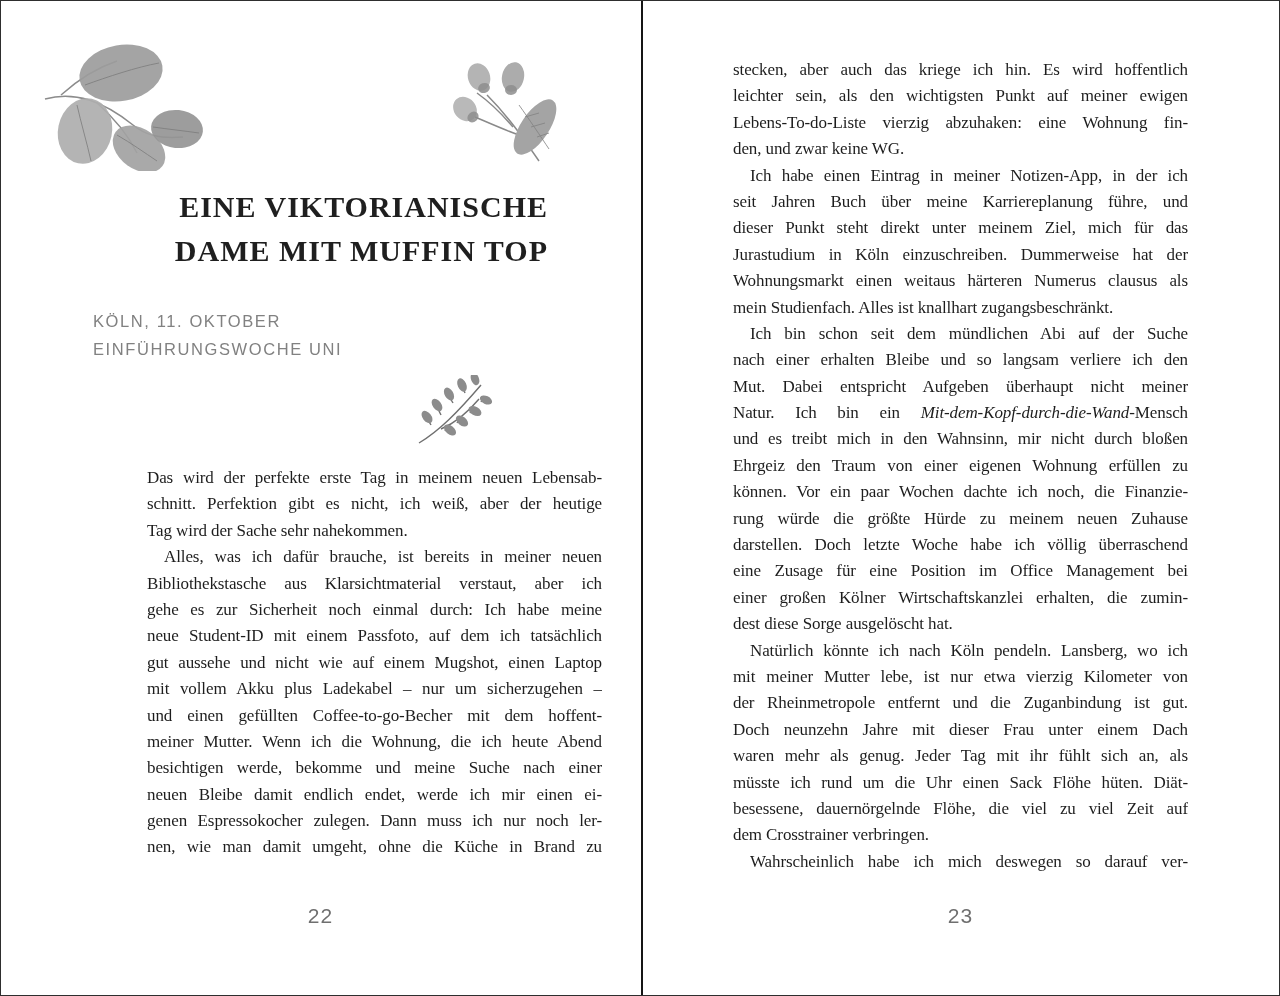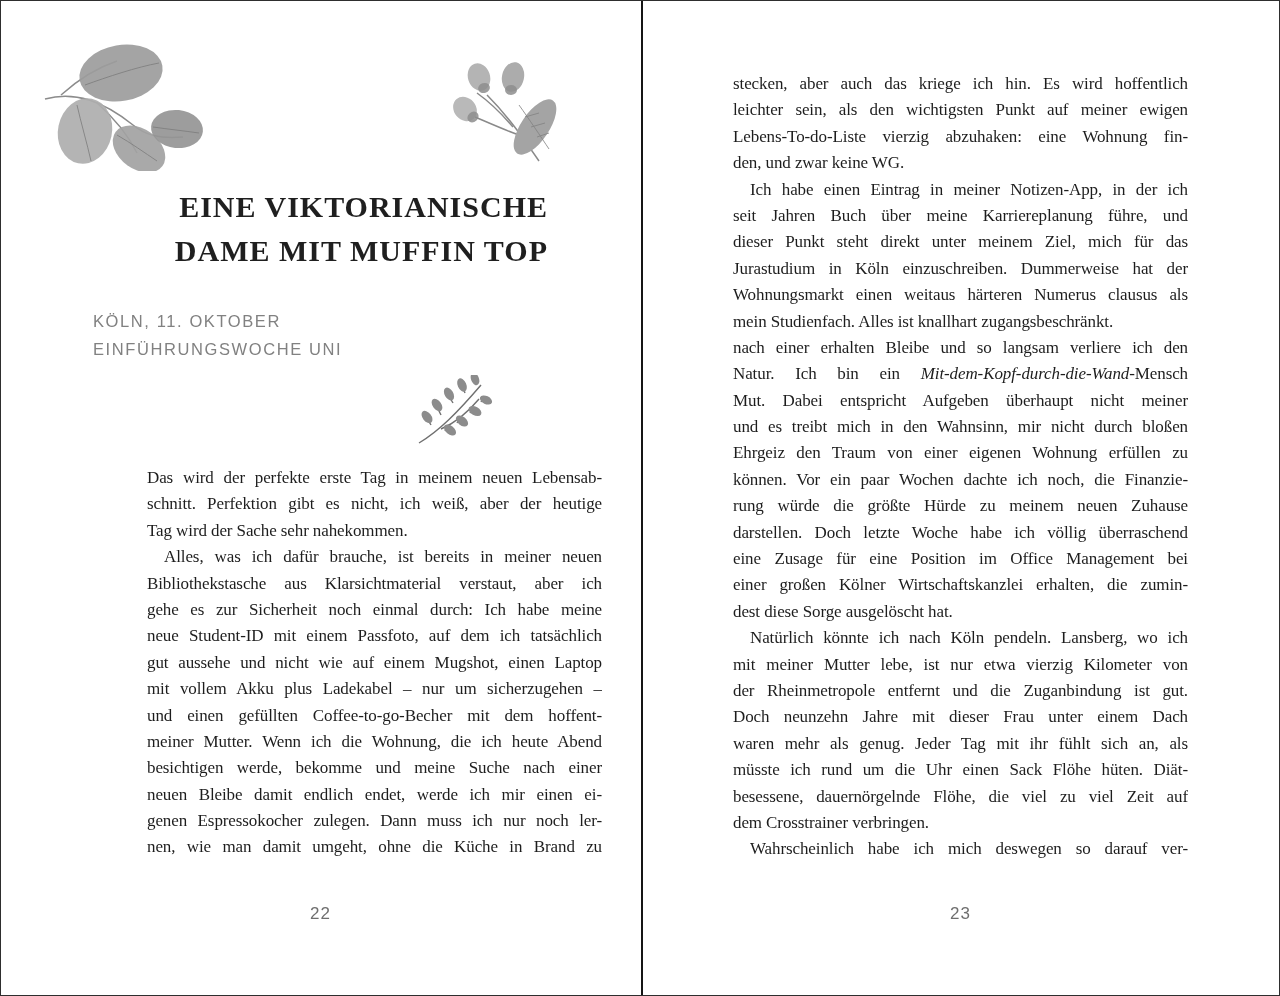--- a/index.html
+++ b/index.html
@@ -58,41 +58,41 @@
   }
   .chapter-sub span { display: block; }
 
   .body-text {
     position: absolute;
     width: 455px;
     font-size: 17px;
     letter-spacing: -0.1px;
   }
   .body-left  { left: 104px; top: 464px; margin-left: 42px; }
-  .body-right { left: 90px; top: 70px;  }
+  .body-right { left: 90px; top: 56px;  }
 
   .line {
     height: 26.4px;
     line-height: 26.4px;
     overflow: hidden;
     text-align: justify;
     text-align-last: justify;
     white-space: normal;
   }
   .line.end    { text-align-last: left; }
   .line.indent { text-indent: 17px; }
   .line em     { font-style: italic; }
 
   .page-num {
     position: absolute;
     top: 903px;
     width: 455px;
     text-align: center;
     font-family: "Liberation Sans", "DejaVu Sans", sans-serif;
-    font-size: 17px;
+    font-size: 21px;
     letter-spacing: 1px;
     color: #6f6f6f;
   }
   .page-num-left  { left: 92px; }
   .page-num-right { left: 90px; }
 </style>
 </head>
 <body>
 
 <div class="book">
@@ -202,23 +202,24 @@
         <div class="line">stecken, aber auch das kriege ich hin. Es wird hoffentlich</div>
         <div class="line">leichter sein, als den wichtigsten Punkt auf meiner ewigen</div>
         <div class="line">Lebens-To-do-Liste vierzig abzuhaken: eine Wohnung fin-</div>
         <div class="line end">den, und zwar keine WG.</div>
         <div class="line indent">Ich habe einen Eintrag in meiner Notizen-App, in der ich</div>
         <div class="line">seit Jahren Buch über meine Karriereplanung führe, und</div>
         <div class="line">dieser Punkt steht direkt unter meinem Ziel, mich für das</div>
         <div class="line">Jurastudium in Köln einzuschreiben. Dummerweise hat der</div>
         <div class="line">Wohnungsmarkt einen weitaus härteren Numerus clausus als</div>
         <div class="line end">mein Studienfach. Alles ist knallhart zugangsbeschränkt.</div>
+        <div class="line indent">Ich bin schon seit dem mündlichen Abi auf der Suche</div>
         <div class="line">nach einer erhalten Bleibe und so langsam verliere ich den</div>
+        <div class="line">Mut. Dabei entspricht Aufgeben überhaupt nicht meiner</div>
         <div class="line">Natur. Ich bin ein <em>Mit-dem-Kopf-durch-die-Wand</em>-Mensch</div>
-        <div class="line">Mut. Dabei entspricht Aufgeben überhaupt nicht meiner</div>
         <div class="line">und es treibt mich in den Wahnsinn, mir nicht durch bloßen</div>
         <div class="line">Ehrgeiz den Traum von einer eigenen Wohnung erfüllen zu</div>
         <div class="line">können. Vor ein paar Wochen dachte ich noch, die Finanzie-</div>
         <div class="line">rung würde die größte Hürde zu meinem neuen Zuhause</div>
         <div class="line">darstellen. Doch letzte Woche habe ich völlig überraschend</div>
         <div class="line">eine Zusage für eine Position im Office Management bei</div>
         <div class="line">einer großen Kölner Wirtschaftskanzlei erhalten, die zumin-</div>
         <div class="line end">dest diese Sorge ausgelöscht hat.</div>
         <div class="line indent">Natürlich könnte ich nach Köln pendeln. Lansberg, wo ich</div>
         <div class="line">mit meiner Mutter lebe, ist nur etwa vierzig Kilometer von</div>

